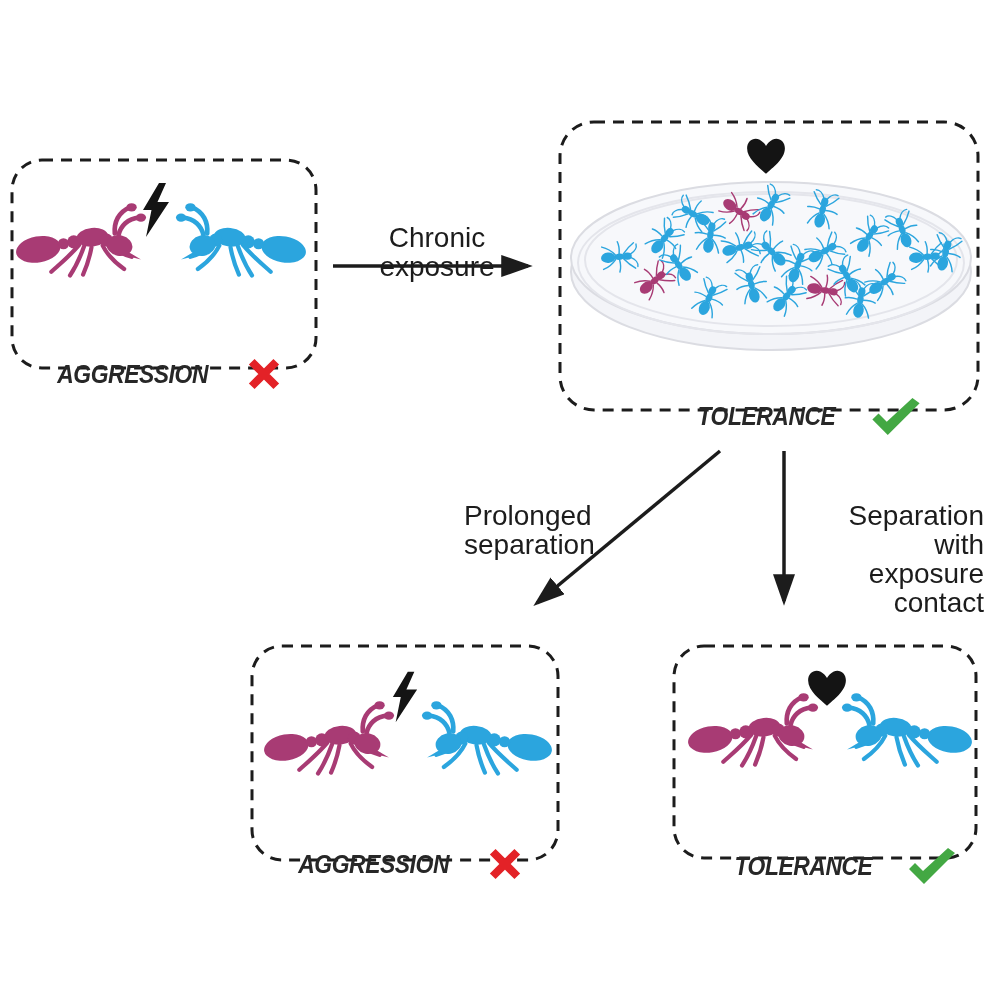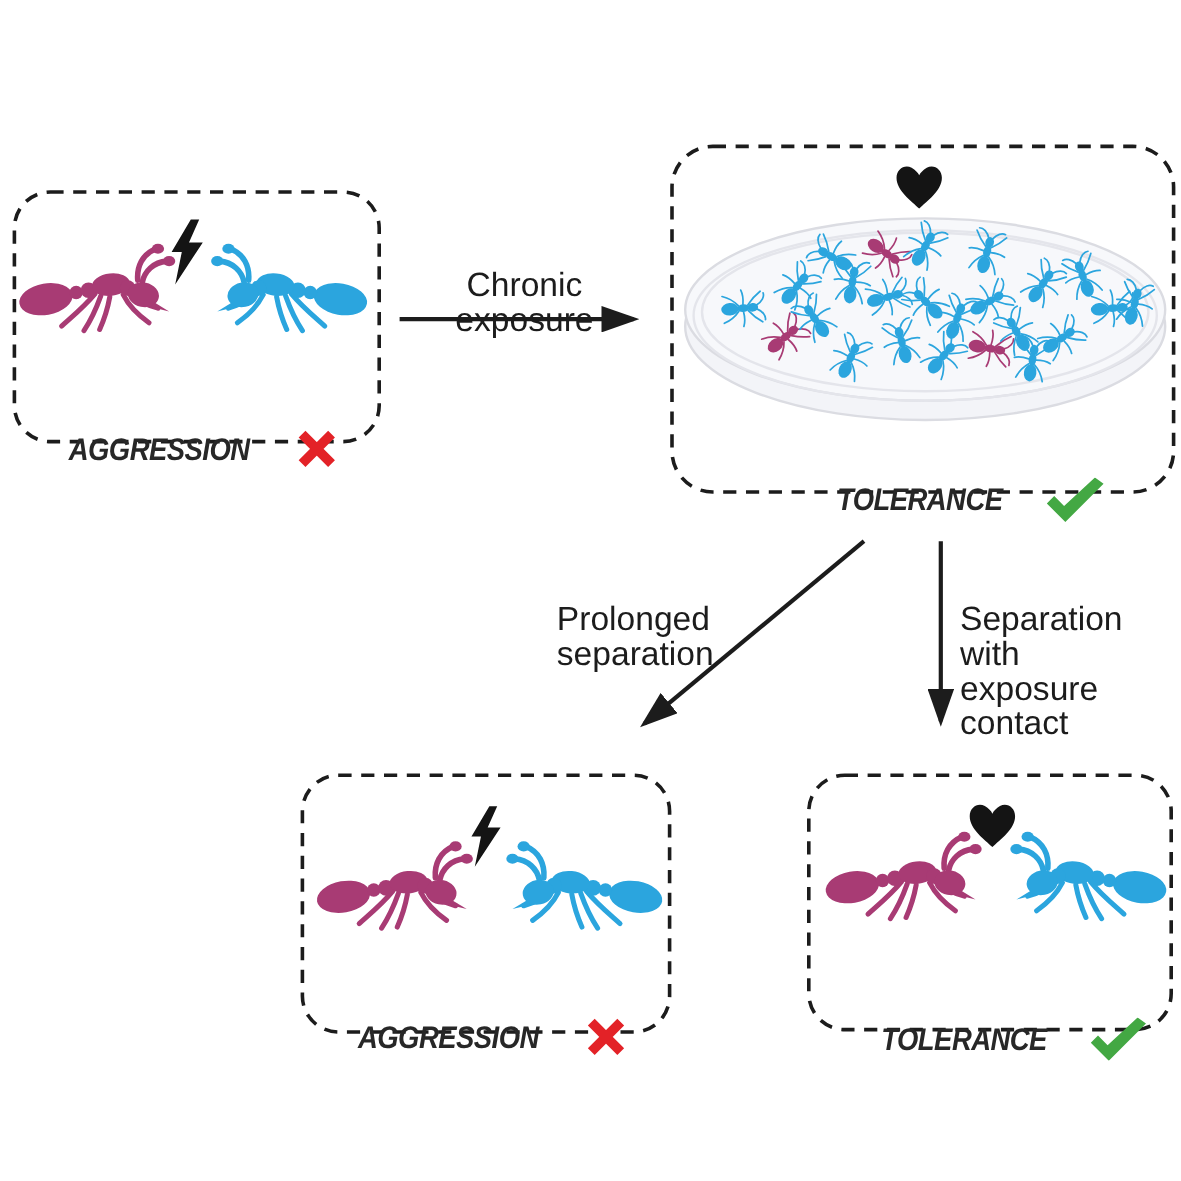--- a/index.html
+++ b/index.html
@@ -110,21 +110,21 @@
     <line x1="784" y1="451" x2="784" y2="601" marker-end="url(#ah)"></line>
   </svg>
 
   <div class="edge-label center abs" style="left:337px; top:203px; width:200px;">Chronic exposure</div>
 
   <div class="edge-label abs" style="left:464px; top:481px;">
     <div>Prolonged</div>
     <div>separation</div>
   </div>
 
-  <div class="edge-label abs" style="left:800px; top:481px;">
+  <div class="edge-label abs" style="left:800px; top:481px;text-align:right;">
     <div>Separation with</div>
     <div>exposure contact</div>
   </div>
 
   <div class="dbox" style="left:10px; top:158px; width:308px; height:212px;">
     <svg class="border-svg" width="308" height="212">
       <rect x="2" y="2" width="304" height="208" rx="30"></rect>
     </svg>
     <svg class="abs bolt-fill" style="left:131px; top:24px;" width="30" height="56" viewBox="0 0 30 54">
         <use href="#bolt-shape"></use>

